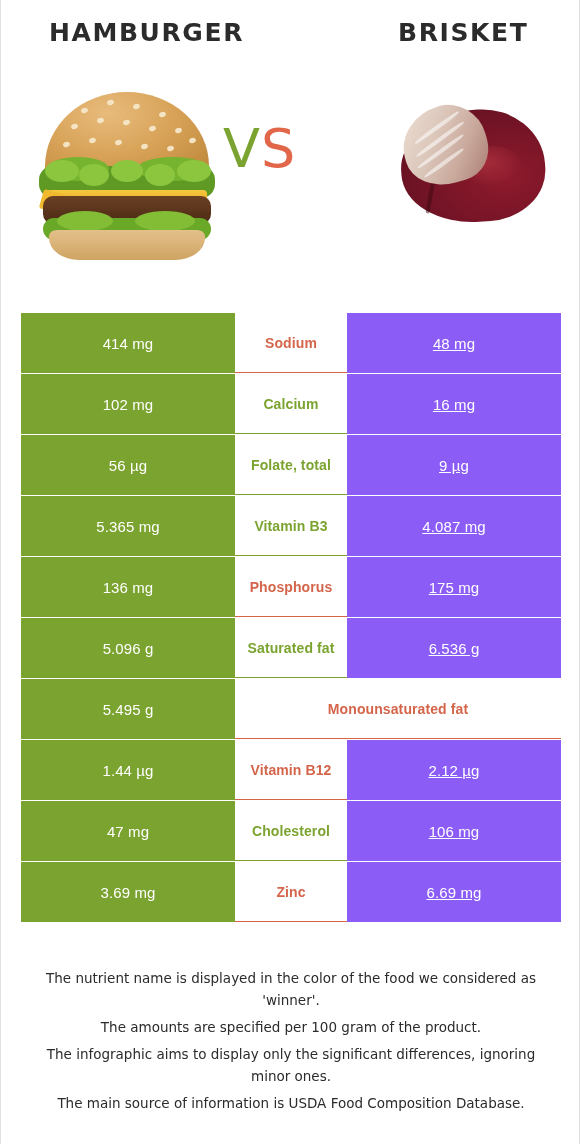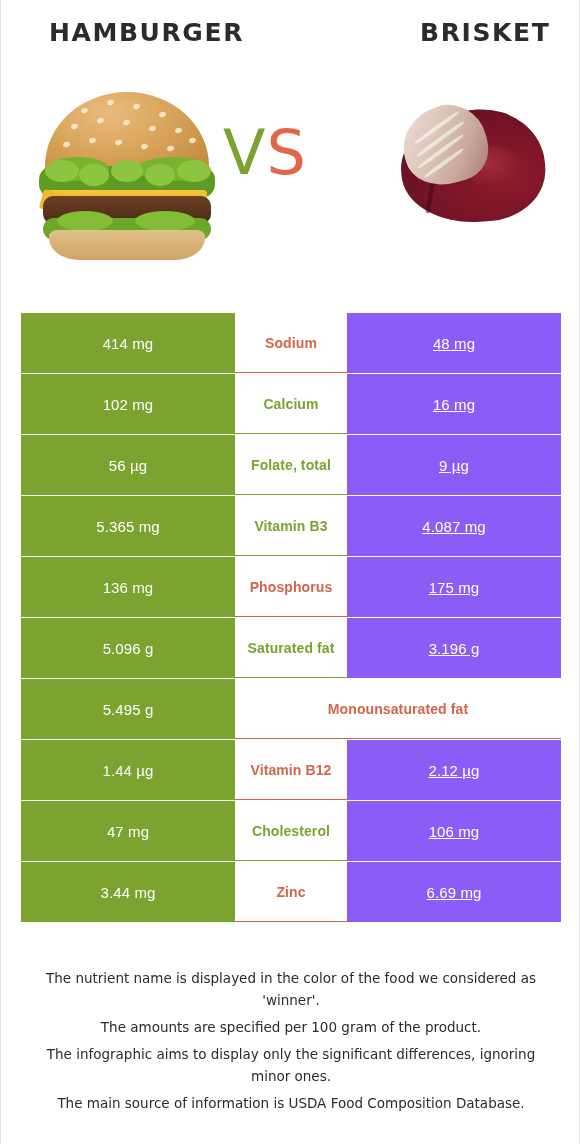--- a/index.html
+++ b/index.html
@@ -27,21 +27,21 @@
     position: absolute;
     top: 18px;
     font-size: 25px;
     font-weight: 700;
     letter-spacing: 1.6px;
     color: #2b2b2b;
     white-space: nowrap;
     font-family: "DejaVu Sans", sans-serif;
   }
   .title-left  { left: 48px; }
-  .title-right { left: 419px; }
+  .title-right { left: 397px; }
 
   
   .hero {
     position: relative;
     height: 245px;
   }
 
   
   .burger {
     position: absolute;
@@ -146,21 +146,21 @@
     width: 156px; height: 30px;
     background: linear-gradient(#e3c08a, #cfa463);
     border-radius: 8px 8px 30px 30px / 6px 6px 22px 22px;
   }
 
   
   .vs {
     position: absolute;
     left: 222px;
     top: 60px;
-    font-size: 62px;
+    font-size: 54px;
     font-weight: 400;
     letter-spacing: 1px;
     font-family: "DejaVu Sans", sans-serif;
     line-height: 1;
   }
   .vs .v { color: #7BA32F; }
   .vs .s { color: #E2674A; }
 
   
   .brisket {
@@ -356,42 +356,42 @@
 
   <div class="row">
     <div class="cell-left">136 mg</div>
     <div class="cell-mid win-right">Phosphorus</div>
     <div class="cell-right">175 mg</div>
   </div>
 
   <div class="row">
     <div class="cell-left">5.096 g</div>
     <div class="cell-mid win-left">Saturated fat</div>
-    <div class="cell-right">3.196 g</div>
+    <div class="cell-right">6.536 g</div>
   </div>
 
   <div class="row">
     <div class="cell-left">5.495 g</div>
     <div class="cell-mid win-right">Monounsaturated fat</div>
   </div>
 
   <div class="row">
     <div class="cell-left">1.44 µg</div>
     <div class="cell-mid win-right">Vitamin B12</div>
     <div class="cell-right">2.12 µg</div>
   </div>
 
   <div class="row">
     <div class="cell-left">47 mg</div>
     <div class="cell-mid win-left">Cholesterol</div>
     <div class="cell-right">106 mg</div>
   </div>
 
   <div class="row">
-    <div class="cell-left">3.44 mg</div>
+    <div class="cell-left">3.69 mg</div>
     <div class="cell-mid win-right">Zinc</div>
     <div class="cell-right">6.69 mg</div>
   </div>
 
 </div>
 
 <div class="footnote">
   <p>The nutrient name is displayed in the color of the food we considered as 'winner'.</p>
   <p>The amounts are specified per 100 gram of the product.</p>
   <p>The infographic aims to display only the significant differences, ignoring minor ones.</p>

